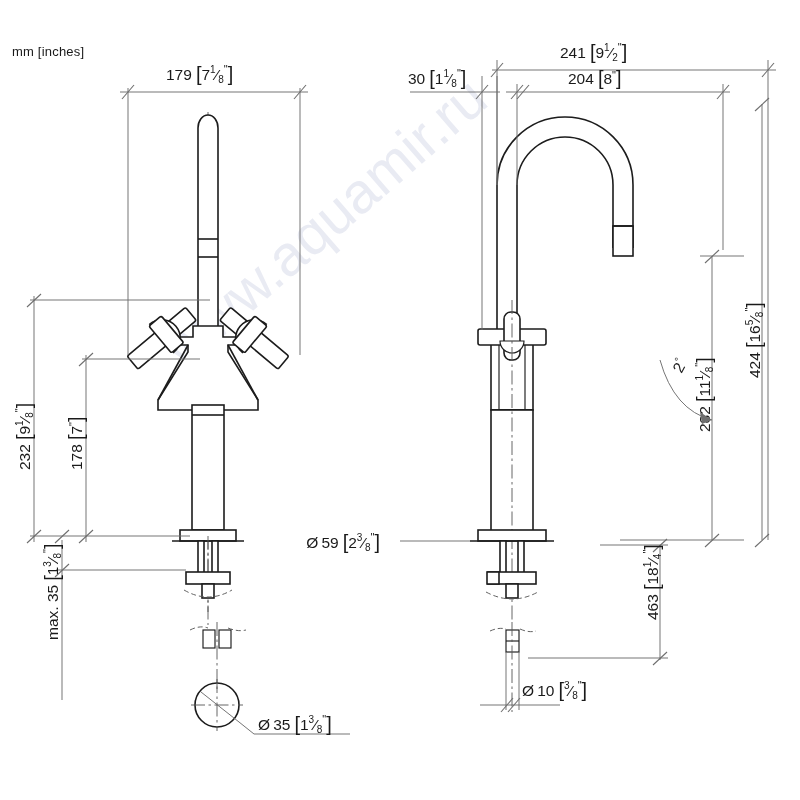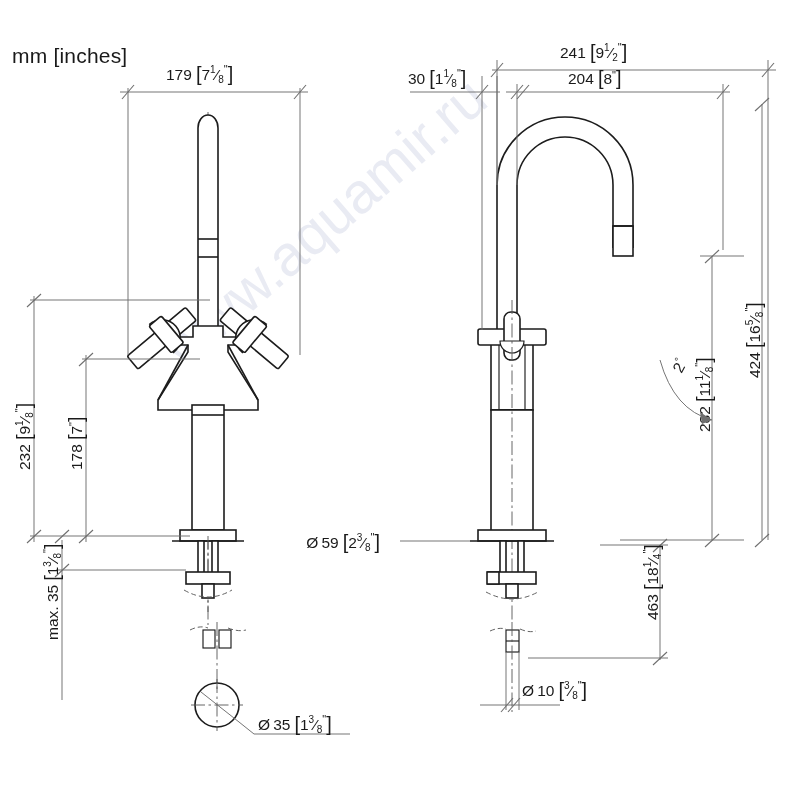--- a/index.html
+++ b/index.html
@@ -1,20 +1,20 @@
 <!DOCTYPE html>
 <html><head>
 <meta charset="utf-8">
 <style>
   html,body{margin:0;padding:0;background:#ffffff;}
   body{width:800px;height:800px;font-family:"Liberation Sans",sans-serif;overflow:hidden;}
   #stage{position:relative;width:800px;height:800px;background:#fff;}
   svg#drawing{position:absolute;left:0;top:0;width:800px;height:800px;}
   .unit-note{
-    position:absolute;left:12px;top:44px;font-size:21px;color:#1a1a1a;
+    position:absolute;left:12px;top:44px;font-size:13px;color:#1a1a1a;
     font-family:"Liberation Sans",sans-serif;letter-spacing:.2px;
   }
   .wm{
     position:absolute;left:150px;top:330px;
     font-size:57px;color:#e9ebf3;font-family:"Liberation Sans",sans-serif;
     transform:rotate(-41deg);transform-origin:left top;white-space:nowrap;
     user-select:none;pointer-events:none;font-weight:400;
   }
   
   .obj{fill:none;stroke:#1c1c1c;stroke-width:1.6;stroke-linejoin:miter;stroke-linecap:butt;}

